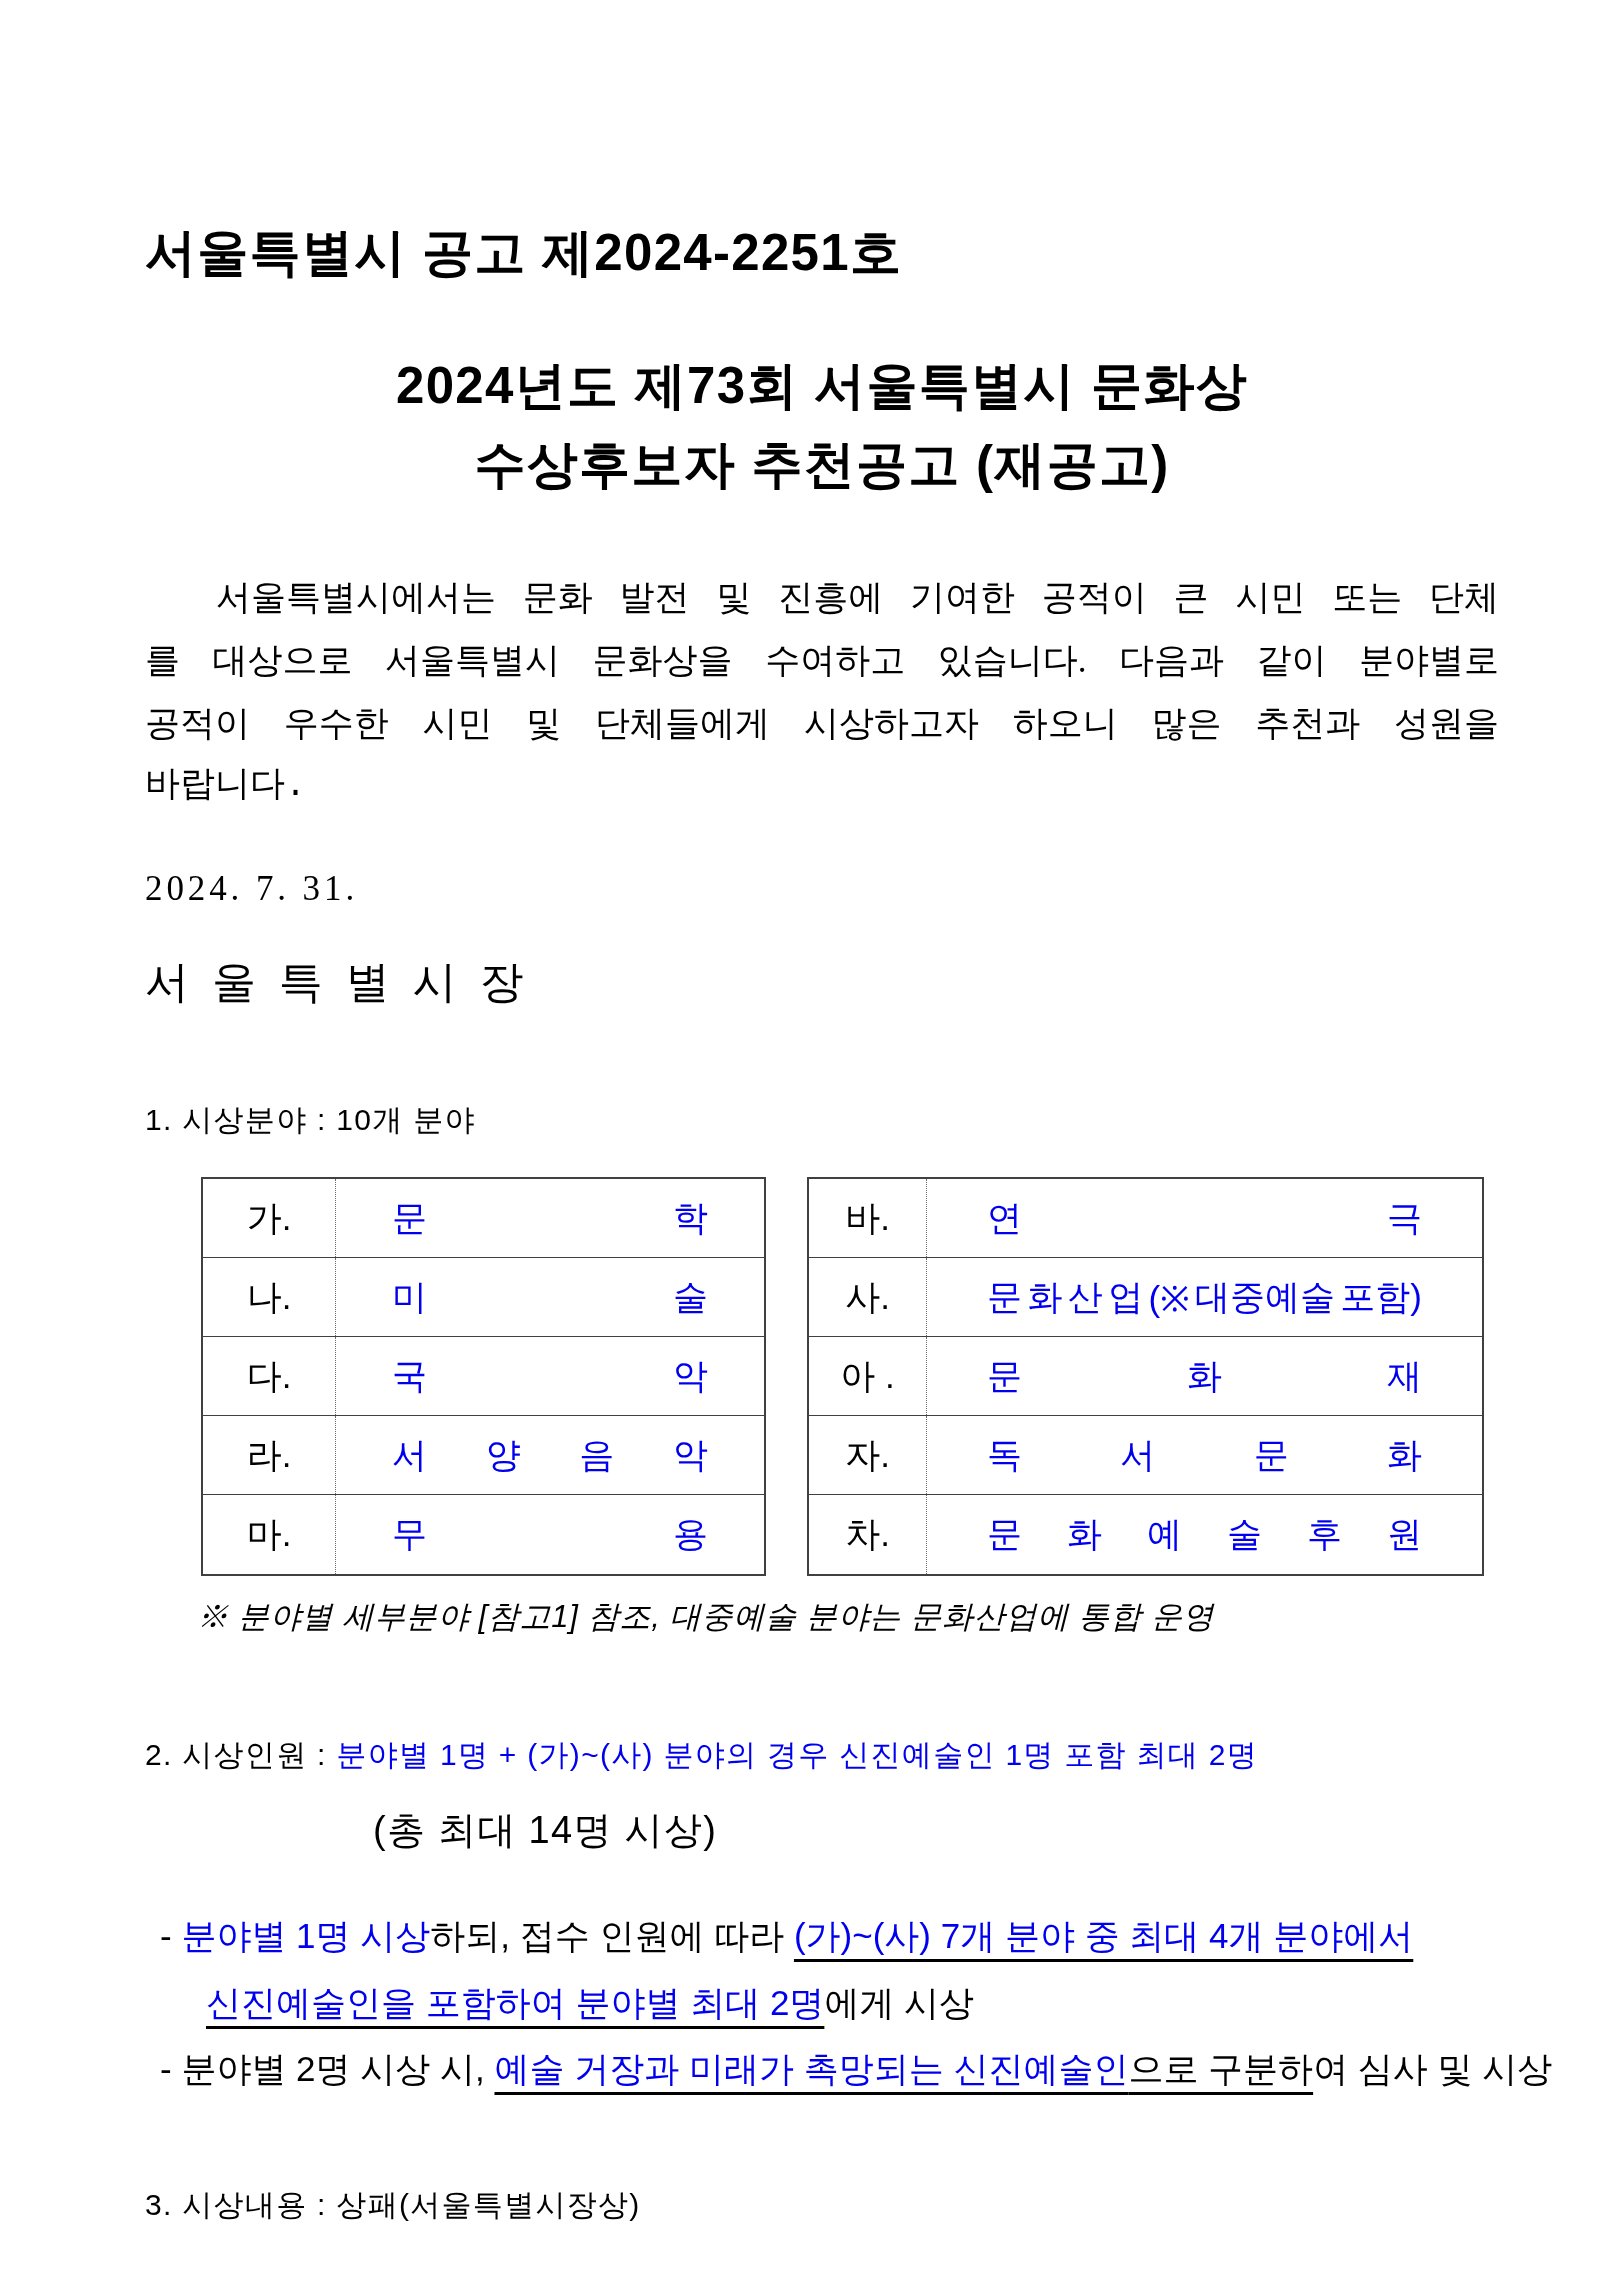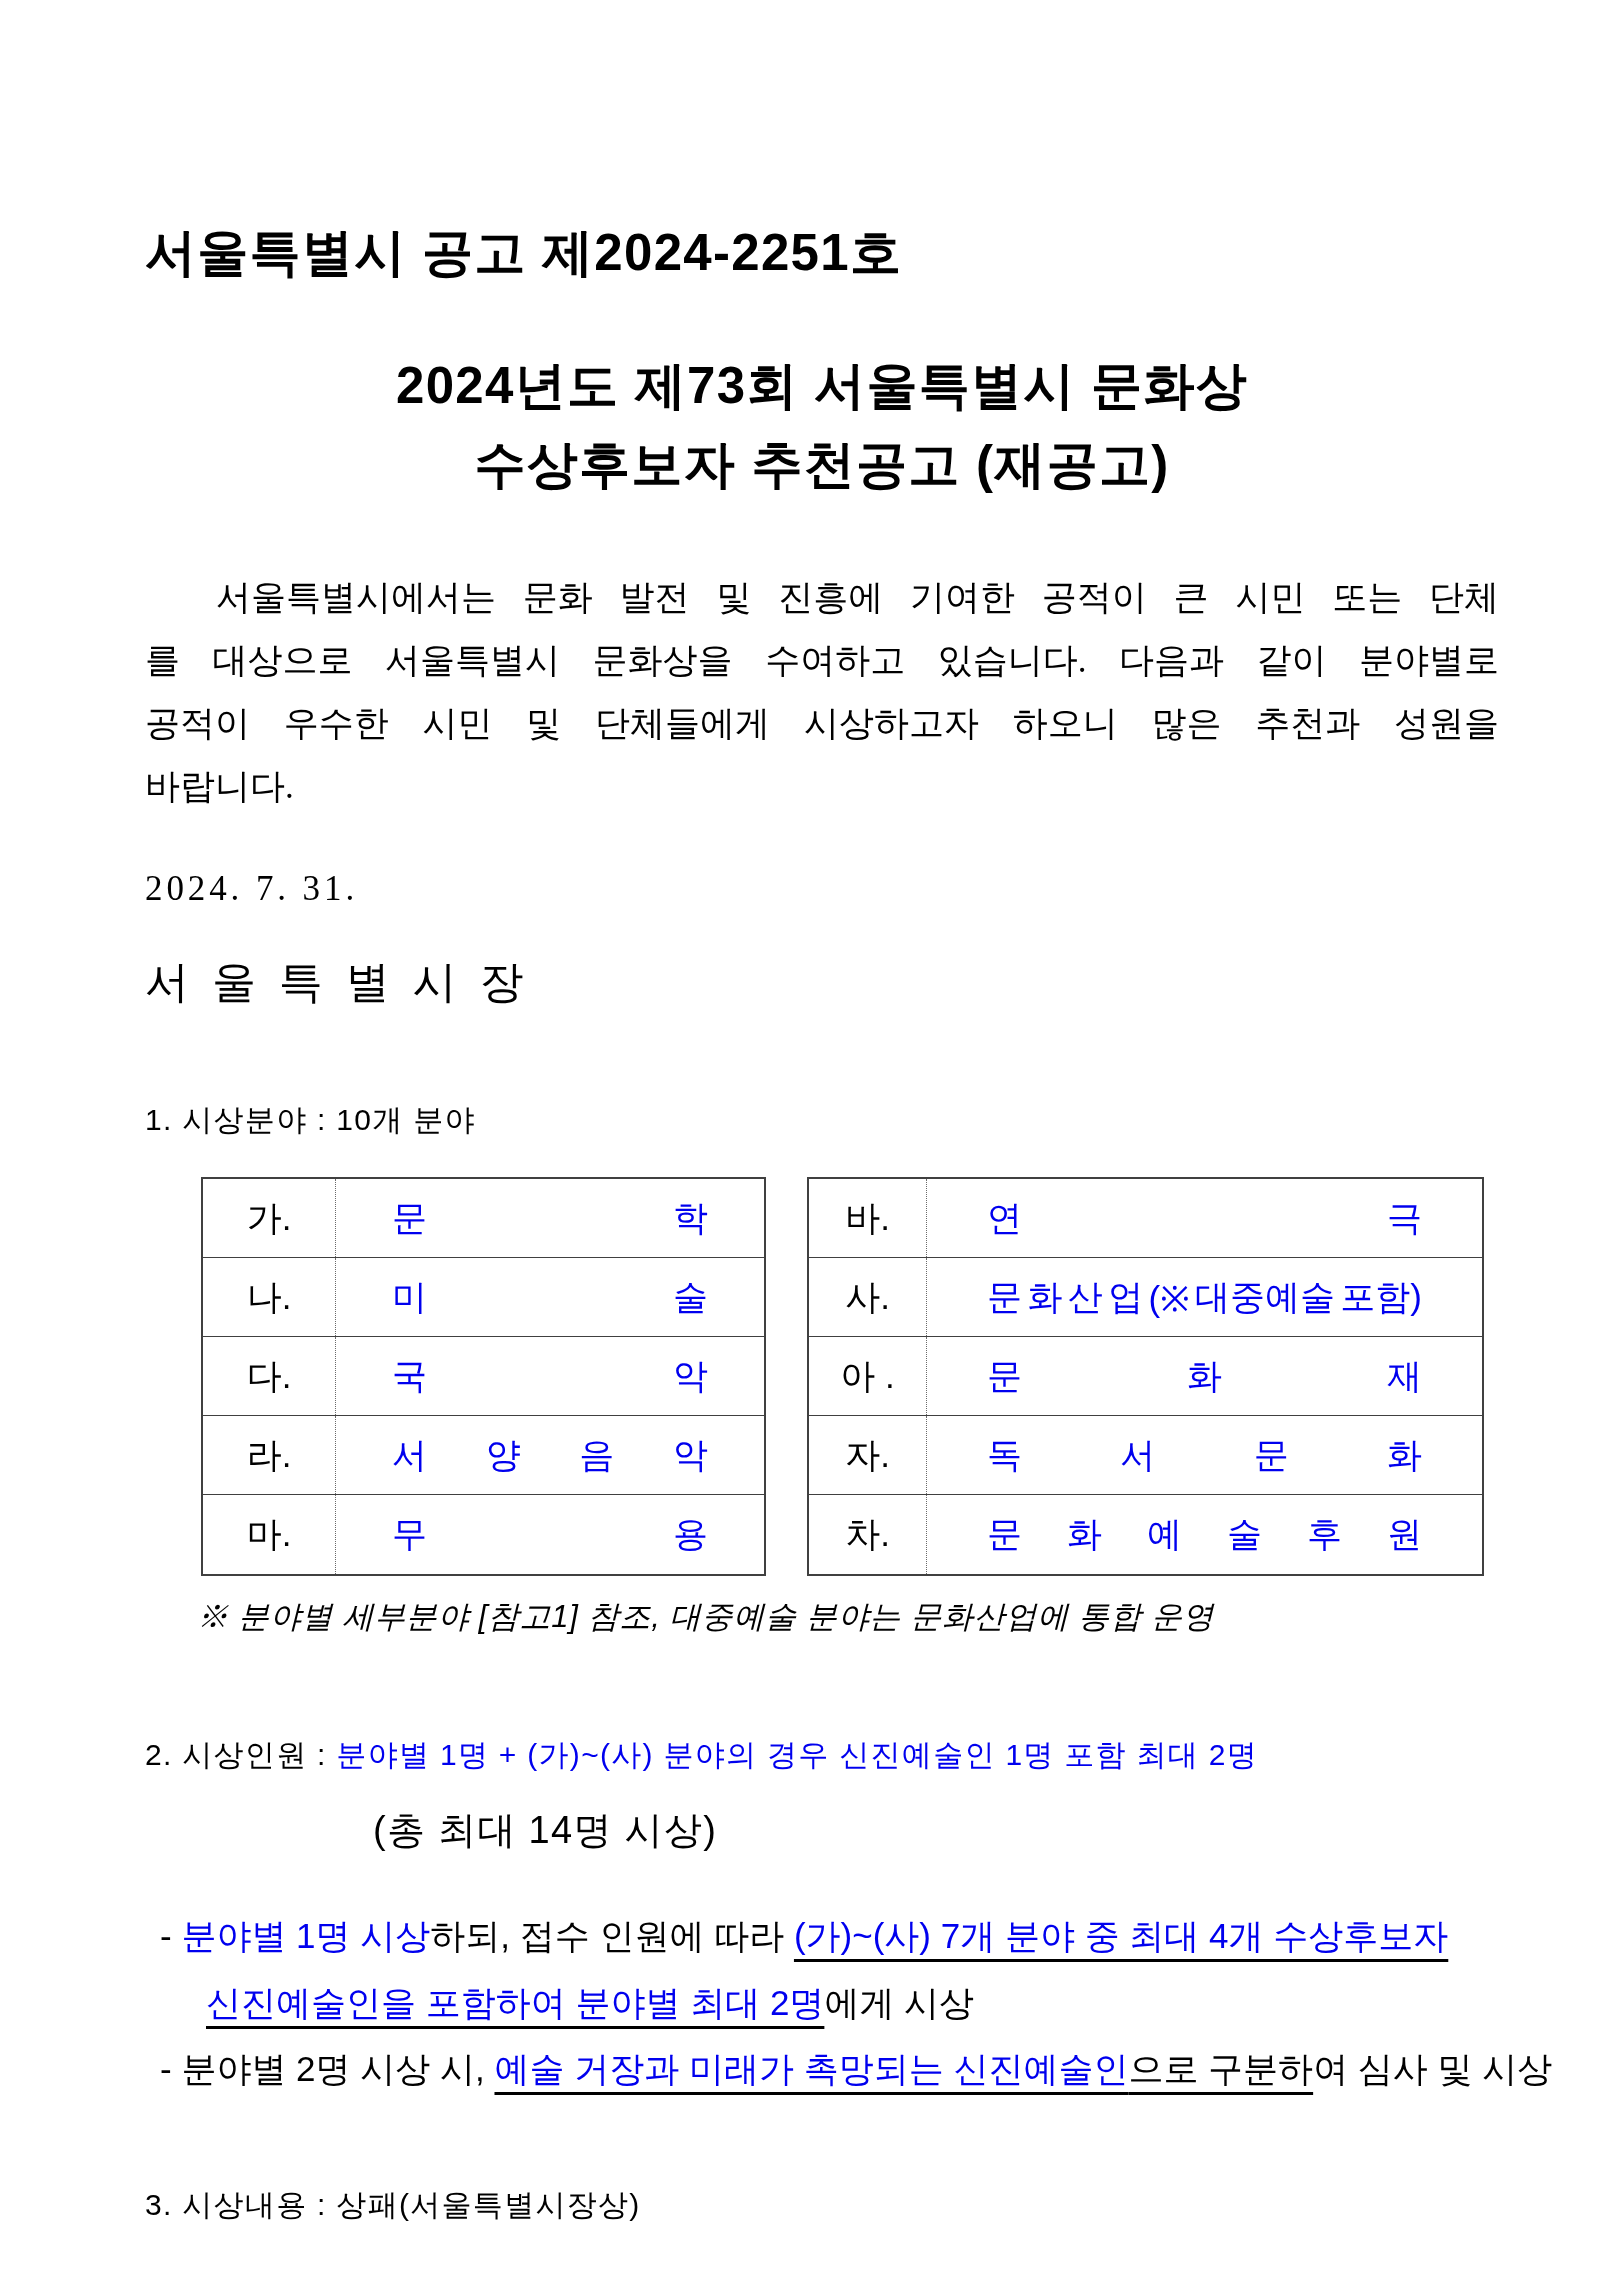--- a/index.html
+++ b/index.html
@@ -11,21 +11,21 @@
   }
   .content { padding:0 124px 0 145px; }
 
   .notice-no { margin-top:219px; font-size:51px; font-weight:bold; letter-spacing:1.3px; }
 
   .doc-title { margin-top:58px; text-align:center; font-size:51px; font-weight:bold; line-height:1.55; letter-spacing:1.3px; }
 
   .body-par { margin-top:62px; font-family:"Liberation Serif", serif; font-size:35px; line-height:1.8; }
   .body-line { text-align:justify; text-align-last:justify; }
   .body-line.first { text-indent:71px; }
-  .body-line.last { text-align-last:left; }
+  .body-line.last { text-align-last:left;font-family:Liberation Mono, monospace; }
 
   .date-line { margin-top:51px; text-align:left; font-family:"Liberation Serif", serif; font-size:35px; letter-spacing:3.9px; }
 
   .sign-line { margin-top:44px; text-align:left; font-family:"Liberation Serif", serif; font-size:44px; letter-spacing:0.52em; }
 
   .s-heading { font-size:30px; letter-spacing:1.3px; }
   .s1-heading { margin-top:88px; }
 
   .tables-row { margin-top:36px; margin-left:56px; display:flex; gap:41px; }
   .ftable { border:2px solid var(--tborder); }
@@ -174,21 +174,21 @@
   <div class="footnote">※ 분야별 세부분야 [참고1] 참조, 대중예술 분야는 문화산업에 통합 운영</div>
 
   <div class="s-heading s2-heading">
     <span class="seg-black">2. 시상인원 : </span><span class="blue">분야별 1명 + (가)~(사) 분야의 경우 신진예술인 1명 포함 최대 2명</span>
   </div>
 
   <div class="s2-subline">(총 최대 14명 시상)</div>
 
   <div class="bullets">
     <div>
-        <div class="rich-line"><span class="seg-black">- </span><span class="seg-blue">분야별 1명 시상</span><span class="seg-black">하되, 접수 인원에 따라 </span><span class="seg-blue seg-u">(가)~(사) 7개 분야 중 최대 4개 수상후보자</span></div>
+        <div class="rich-line"><span class="seg-black">- </span><span class="seg-blue">분야별 1명 시상</span><span class="seg-black">하되, 접수 인원에 따라 </span><span class="seg-blue seg-u">(가)~(사) 7개 분야 중 최대 4개 분야에서</span></div>
         <div class="rich-line cont"><span class="seg-blue seg-u">신진예술인을 포함하여 분야별 최대 2명</span><span class="seg-black">에게 시상</span></div>
       </div>
     <div>
         <div class="rich-line"><span class="seg-black">- </span><span class="seg-black">분야별 2명 시상 시, </span><span class="seg-blue seg-u">예술 거장과 미래가 촉망되는 신진예술인</span><span class="seg-black seg-u">으로 구분하</span><span class="seg-black">여 심사 및 시상</span></div>
       </div>
   </div>
 
   <div class="s-heading s3-heading">3. 시상내용 : 상패(서울특별시장상)</div>
 
 </div>

